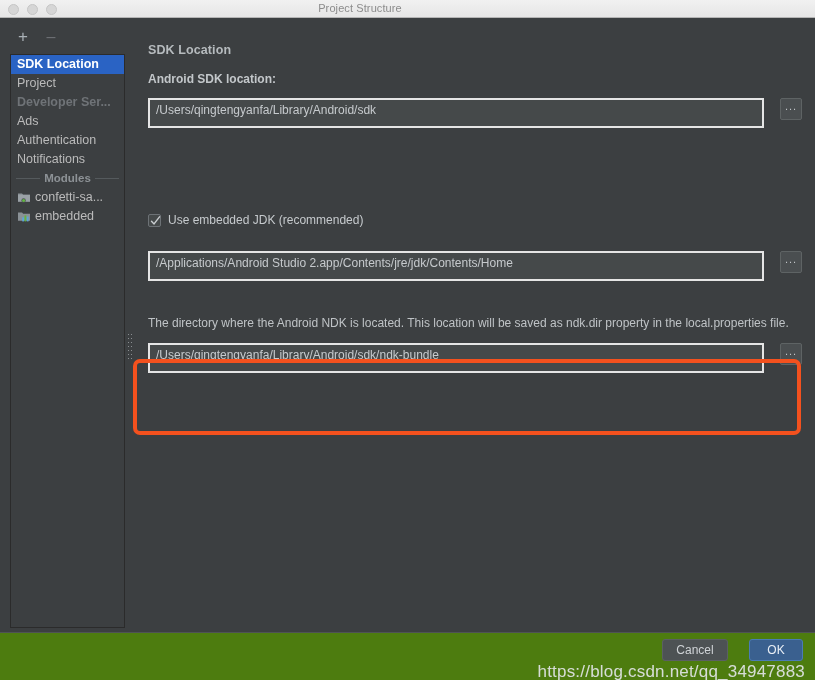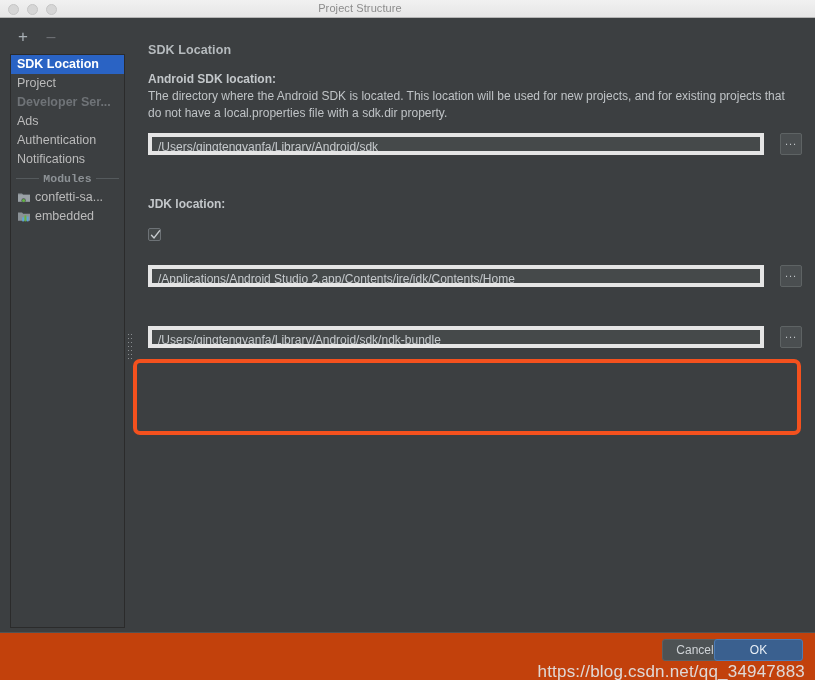--- a/index.html
+++ b/index.html
@@ -116,21 +116,20 @@
   }
   .side-item.disabled { color: #6f7377; font-weight: bold; }
   .sep-row {
     position: relative;
     height: 19px;
     line-height: 19px;
     display: flex;
     align-items: center;
     gap: 4px;
     padding: 0 5px;
-    font-family: Liberation Mono, monospace;
   }
   .sep-line {
     flex: 1;
     height: 1px;
     background: #555a5d;
   }
   .sep-label {
     font-size: 11.5px;
     color: #8d9296;
     font-weight: bold;
@@ -203,23 +202,23 @@
   }
 
   
   .field-row {
     position: relative;
     height: 22px;
   }
   .text-field {
     position: absolute;
     left: 0; top: 0;
-    height: 22px;
+    height: 30px;
     background: #45494a;
-    border: 4px solid #e5e5e5;
+    border: 2px solid #e5e5e5;
     box-sizing: border-box;
     font-size: 12px;
     color: #c6cacd;
     line-height: 20px;
     padding-left: 6px;
     white-space: nowrap;
     overflow: hidden;
   }
   .browse-btn {
     position: absolute;
@@ -271,42 +270,42 @@
   #footer-sep {
     position: absolute;
     left: 0; top: 614px;
     width: 815px; height: 1px;
     background: #4f5355;
   }
   #footer {
     position: absolute;
     left: 0; top: 615px;
     width: 815px; height: 47px;
-    background: #c2410c;
+    background: #4d7c0f;
   }
   .dlg-btn {
     position: absolute;
     top: 6px;
     height: 22px;
     border-radius: 3px;
     font-size: 12px;
     line-height: 21px;
     text-align: center;
     box-sizing: border-box;
   }
   #btn-cancel {
     right: 87px;
     width: 66px;
     background: #4d5254;
     border: 1px solid #5b6063;
     color: #cfd3d6;
   }
   #btn-ok {
     right: 12px;
-    width: 89px;
+    width: 54px;
     background: #3a608f;
     border: 1px solid #4b7bb5;
     color: #e8eef5;
   }
   #watermark {
     position: absolute;
     left: 0; top: 644px;
     width: 805px;
     text-align: right;
     font-size: 17px;
@@ -395,43 +394,43 @@
         <div class="grip-dot" style="left:3px;top:24px"></div>
       </div>
     </div>
 
     <div id="main">
 
       <div id="panel-title">SDK Location</div>
 
       <div class="section" style="top:54px;">
         <div class="sec-head">Android SDK location:</div>
-        <div class="sec-desc">The directory where the Android SDK is located. This location will be used for new projects, and for existing projects that do not have a local.properties file with a sdk.dir property.</div>
         <div class="field-row" style="margin-top:12px;">
           <div class="text-field" style="width:616px;">/Users/qingtengyanfa/Library/Android/sdk</div>
           <div class="browse-btn" style="left:632px;">...</div>
         </div>
       </div>
 
       <div class="section" style="top:179px;">
-        <div class="sec-head">JDK location:</div>
         <div class="cb-row" style="margin-top:14px;">
           <span class="cb-box">
             <svg width="11" height="12" viewBox="0 0 11 12">
               <path d="M1.5 6.2 L4.0 9.0 L9.5 1.8" stroke="#c9cdd0" stroke-width="1.4" fill="none" stroke-linecap="round"></path>
             </svg>
           </span>
+          <span class="cb-label">Use embedded JDK (recommended)</span>
         </div>
         <div class="field-row" style="margin-top:22px;">
           <div class="text-field" style="width:616px;">/Applications/Android Studio 2.app/Contents/jre/jdk/Contents/Home</div>
           <div class="browse-btn" style="left:632px;">...</div>
         </div>
       </div>
 
       <div class="section" style="top:297px;">
+        <div class="sec-desc">The directory where the Android NDK is located. This location will be saved as ndk.dir property in the local.properties file.</div>
         <div class="field-row" style="margin-top:11px;">
           <div class="text-field" style="width:616px;">/Users/qingtengyanfa/Library/Android/sdk/ndk-bundle</div>
           <div class="browse-btn" style="left:632px;">...</div>
         </div>
       </div>
 
     </div>
 
     <div id="red-box"></div>
 

